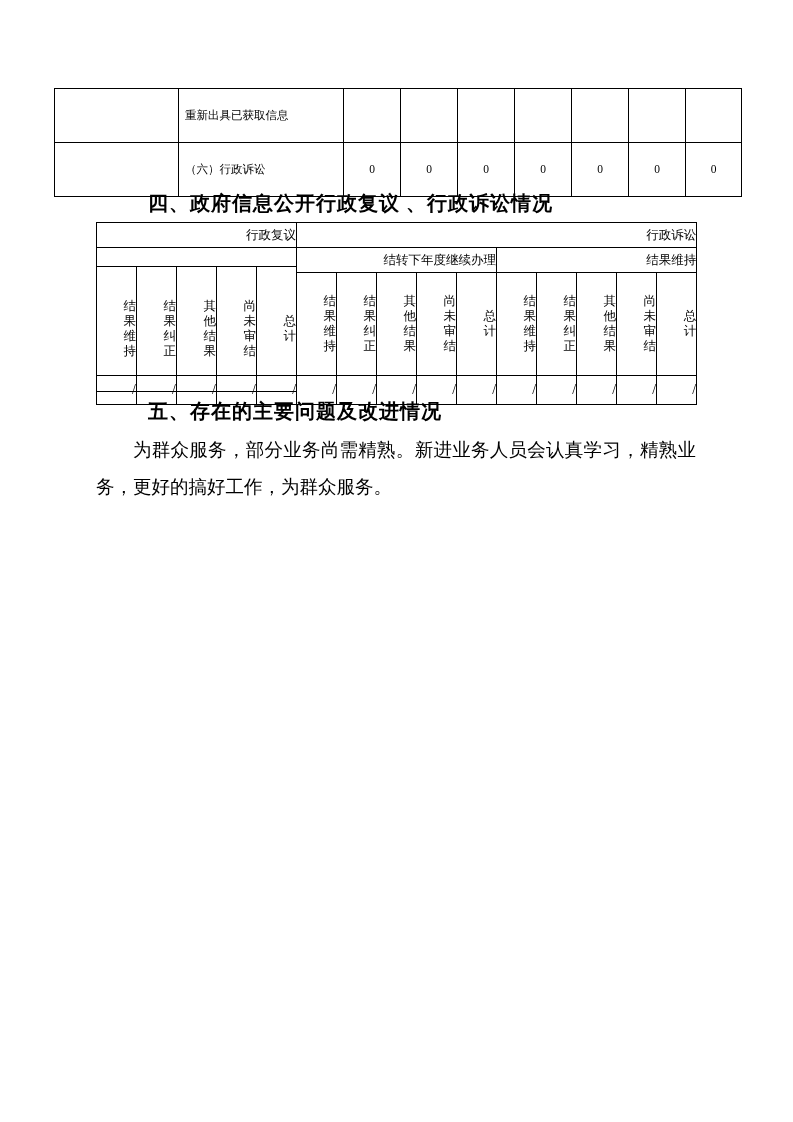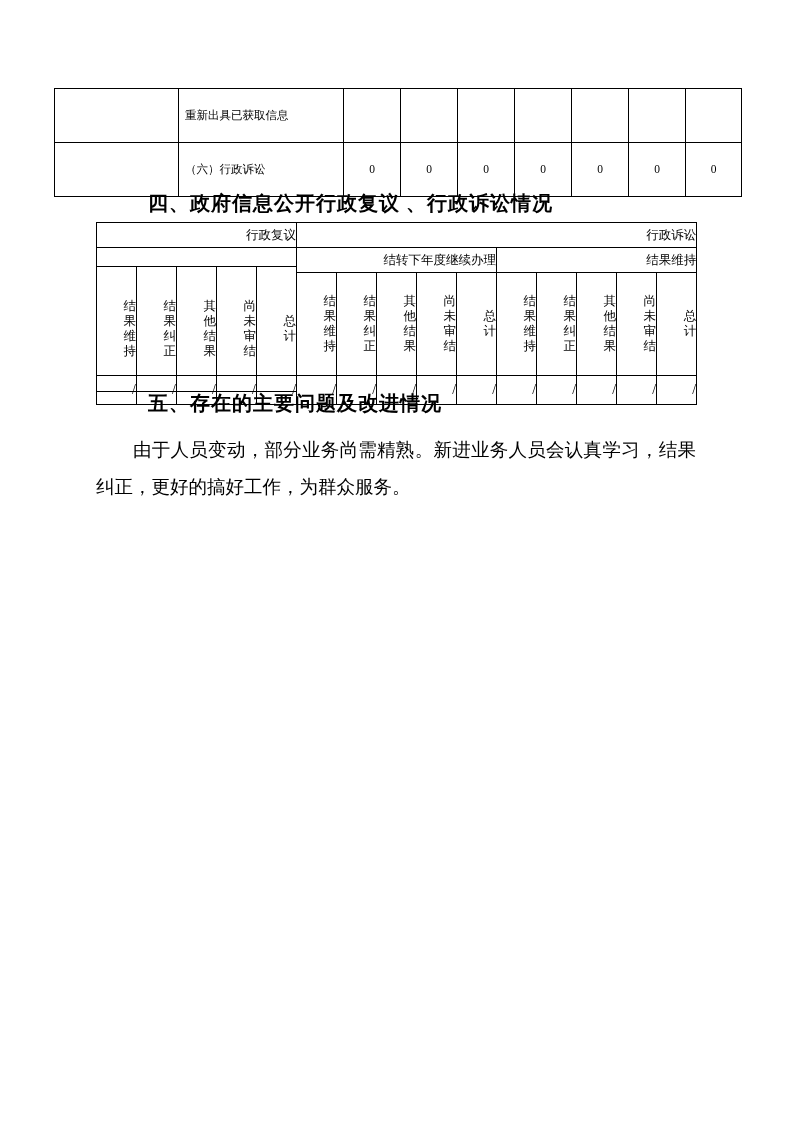--- a/index.html
+++ b/index.html
@@ -53,21 +53,21 @@
   
   .heading {
     position: absolute;
     font-weight: bold;
     font-size: 20px;
     letter-spacing: 1px;
     font-family: "Liberation Serif", "DejaVu Serif", serif;
     white-space: nowrap;
   }
   #heading4 { left: 148px; top: 190px; }
-  #heading5 { left: 148px; top: 390px; }
+  #heading5 { left: 148px; top: 398px; }
 
   
   .tbl2 {
     position: absolute;
     left: 96px;
     top: 222px;
     width: 600px;
     border-collapse: collapse;
     table-layout: fixed;
     font-size: 12.5px;
@@ -230,15 +230,15 @@
       <td class="vert" style="height:122px;"><span>结果纠正</span></td>
       <td class="vert" style="height:122px;"><span>其他结果</span></td>
       <td class="vert" style="height:122px;"><span>尚未审结</span></td>
       <td class="vert" style="height:122px;"><span>总计</span></td>
     </tr>
   </tbody>
     </table>
 
   <div class="heading" id="heading5">五、存在的主要问题及改进情况</div>
 
-  <div class="para">由于人员变动，部分业务尚需精熟。新进业务人员会认真学习，结果纠正，更好的搞好工作，为群众服务。</div>
+  <div class="para">为群众服务，部分业务尚需精熟。新进业务人员会认真学习，精熟业务，更好的搞好工作，为群众服务。</div>
 
 </div>
 
 </body></html>

